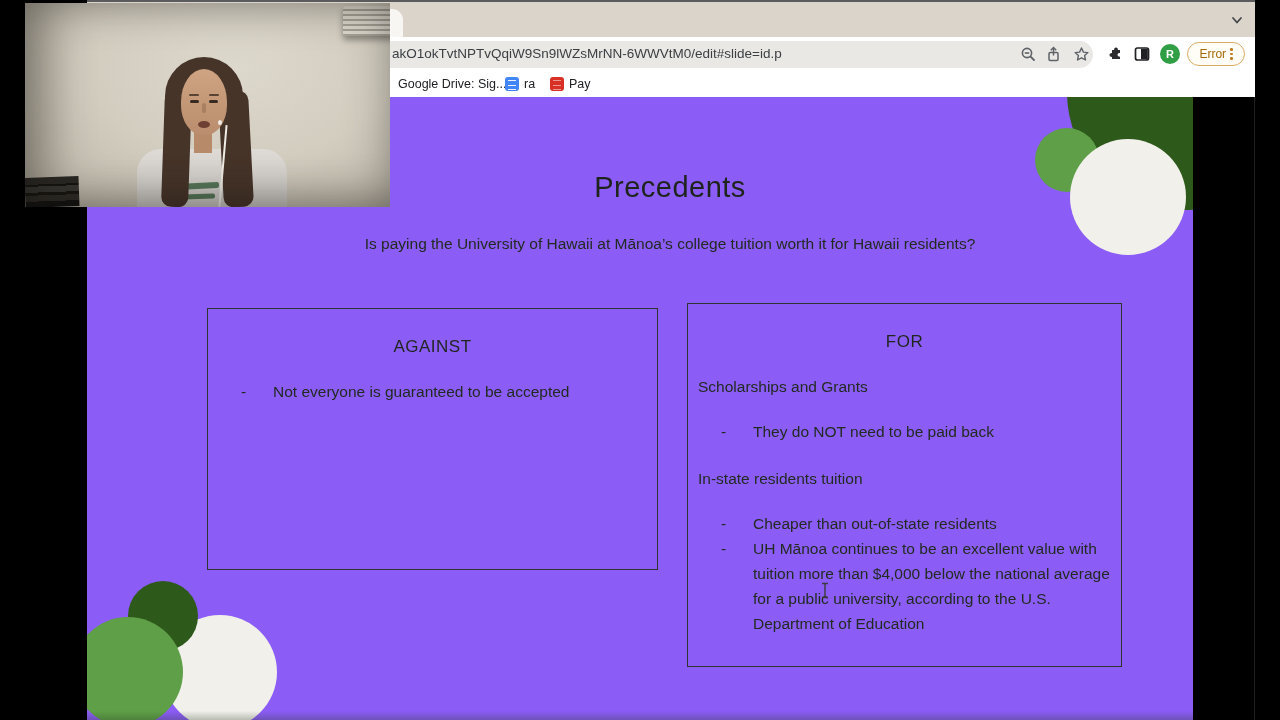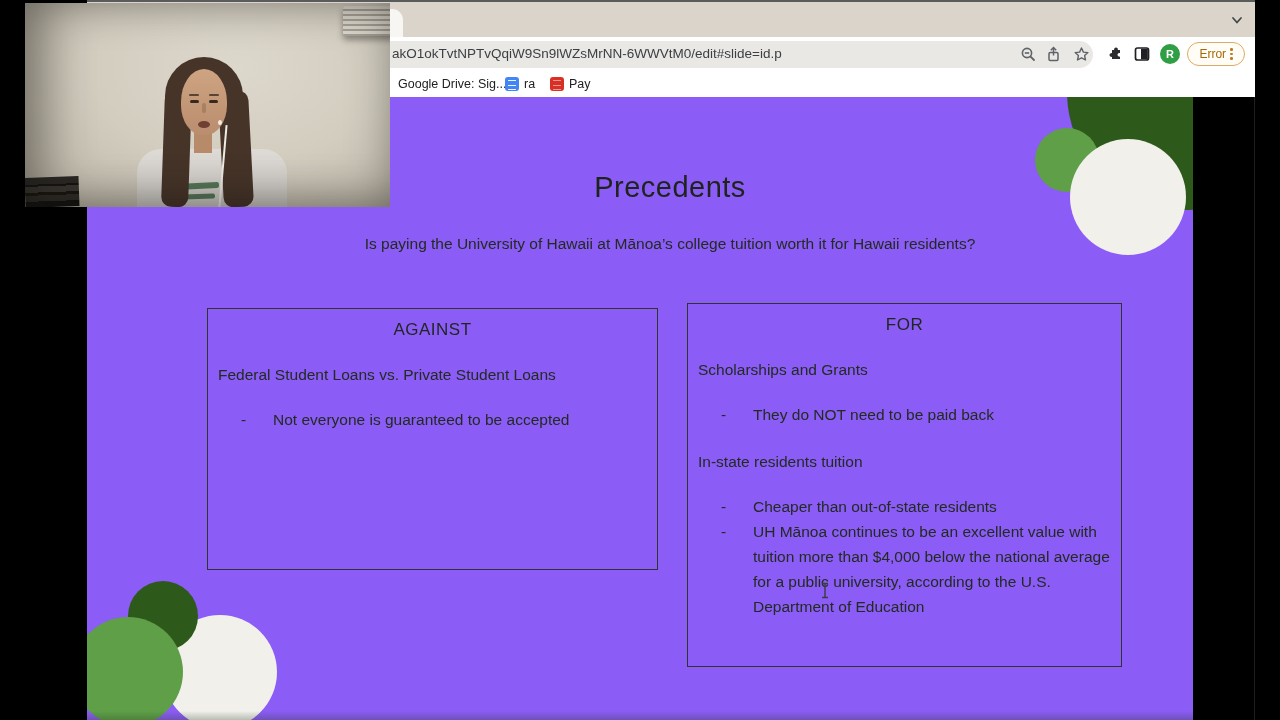--- a/index.html
+++ b/index.html
@@ -43,21 +43,21 @@
   .circle{border-radius:50%;}
   .c-dark{background:#2d5a1a;}
   .c-mid{background:#5f9f48;}
   .c-white{background:#f1f0eb;}
 
   .slide-title{left:30px;top:74px;width:1106px;text-align:center;font-size:29px;
                letter-spacing:.5px;color:#1d241c;}
   .slide-sub{left:30px;top:138px;width:1106px;text-align:center;font-size:15.5px;color:#222b21;}
 
   .pbox{border:1.5px solid #2e352c;padding:0 10px;color:#222b21;}
-  .pbox h2{margin:0;padding-top:11px;text-align:center;font-size:17px;font-weight:500;
+  .pbox h2{margin:17px;padding-top:11px;text-align:center;font-size:17px;font-weight:500;
            letter-spacing:.5px;color:#1f261e;}
   .pbox p{margin:24px 0 0 0;font-size:15.5px;line-height:21px;}
   .pbox ul{margin:22px 0 0 0;padding:0;list-style:none;}
   .pbox li{position:relative;padding-left:55px;font-size:15.5px;line-height:25px;}
   .pbox li::before{content:"-";position:absolute;left:23px;top:0;}
   .box-against{left:120px;top:211px;width:451px;height:262px;}
   .box-for{left:600px;top:206px;width:435px;height:364px;}
 
   
   .webcam{left:25px;top:3px;width:365px;height:204px;z-index:10;overflow:hidden;
@@ -167,21 +167,20 @@
 
         <div class="abs circle c-white" style="left:76px;top:518px;width:114px;height:114px;"></div>
         <div class="abs circle c-dark" style="left:41px;top:484px;width:70px;height:70px;"></div>
         <div class="abs circle c-mid" style="left:-14px;top:520px;width:110px;height:110px;"></div>
 
         <div class="abs slide-title">Precedents</div>
         <div class="abs slide-sub">Is paying the University of Hawaii at Mānoa’s college tuition worth it for Hawaii residents?</div>
 
         <div class="abs pbox box-against">
           <h2>AGAINST</h2>
-          <p>Federal Student Loans vs. Private Student Loans</p>
           <ul>
             <li>Not everyone is guaranteed to be accepted</li>
           </ul>
         </div>
 
         <div class="abs pbox box-for">
           <h2>FOR</h2>
           <p>Scholarships and Grants</p>
           <ul>
             <li>They do NOT need to be paid back</li>

